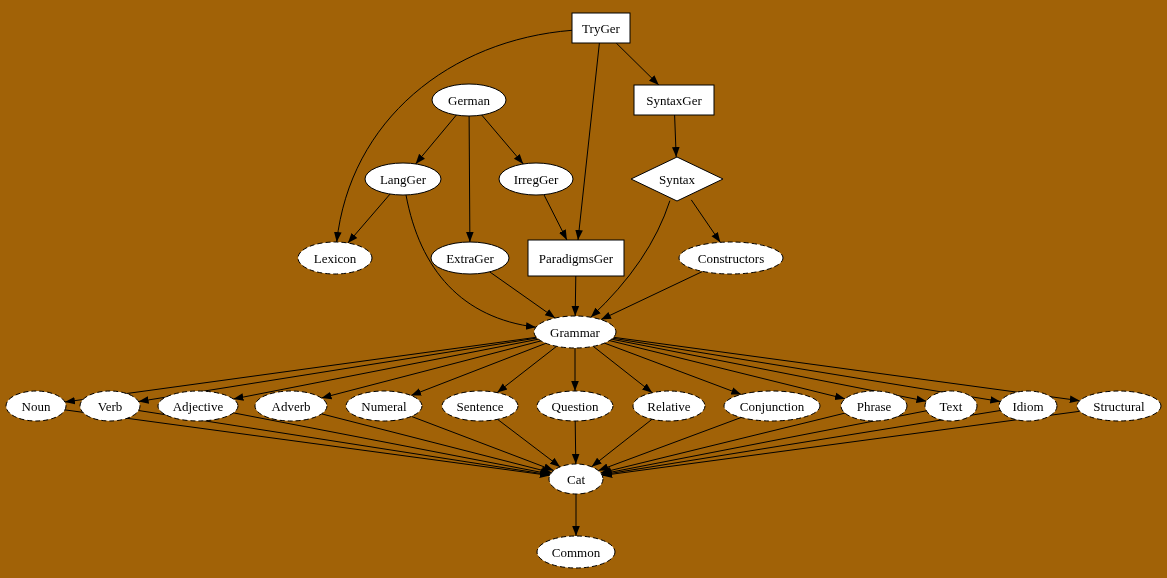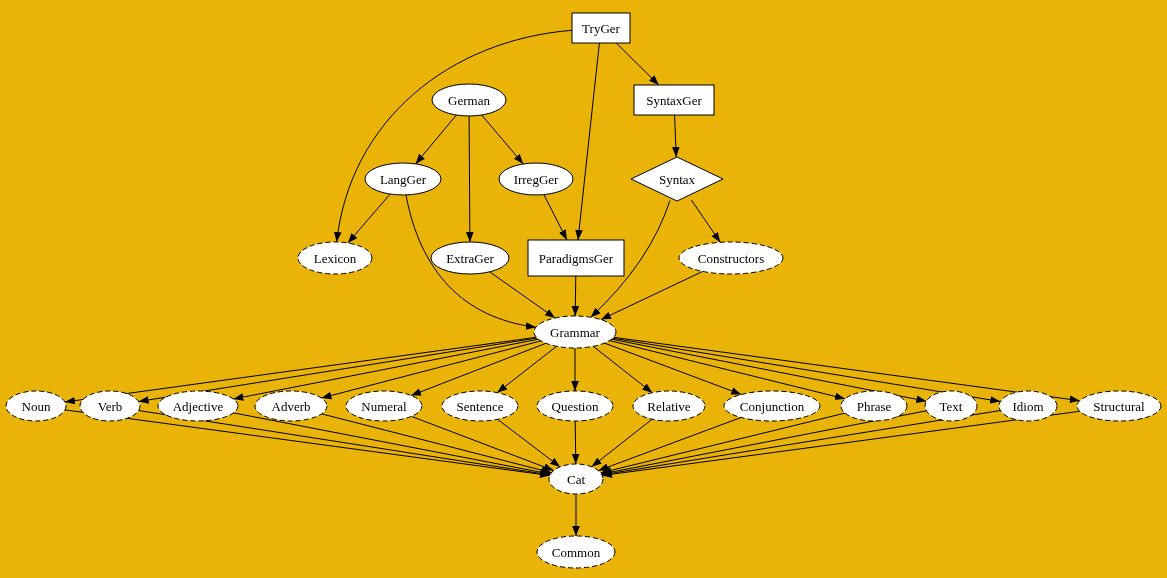--- a/index.html
+++ b/index.html
@@ -1,16 +1,16 @@
 <!DOCTYPE html>
 <html><head>
 <meta charset="utf-8">
 <style>
   html, body { margin: 0; padding: 0; background: #ffffff; }
-  .canvas { width: 1167px; height: 578px; position: relative; background: #eab308; }
+  .canvas { width: 1167px; height: 578px; position: relative; background: #a16207; }
   svg { display: block; }
   svg text {
     font-family: "Liberation Serif", "DejaVu Serif", serif;
     font-size: 13px;
     fill: #000000;
   }
   svg path.edge { fill: none; stroke: #000000; stroke-width: 1; }
   svg .node-shape { fill: #ffffff; stroke: #000000; stroke-width: 1; }
   svg .node-shape.dashed { stroke-dasharray: 5,3; }
 </style>

